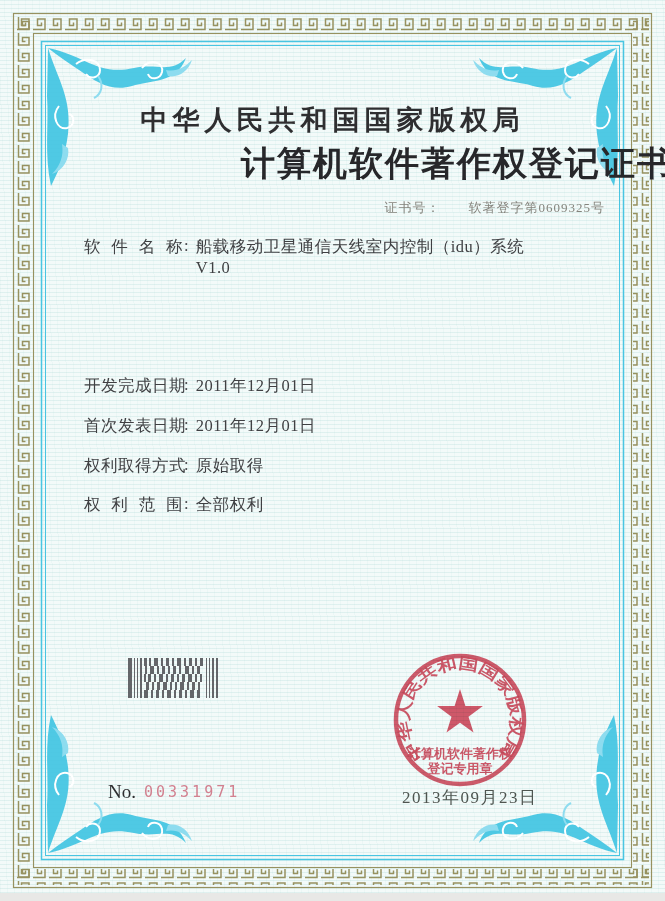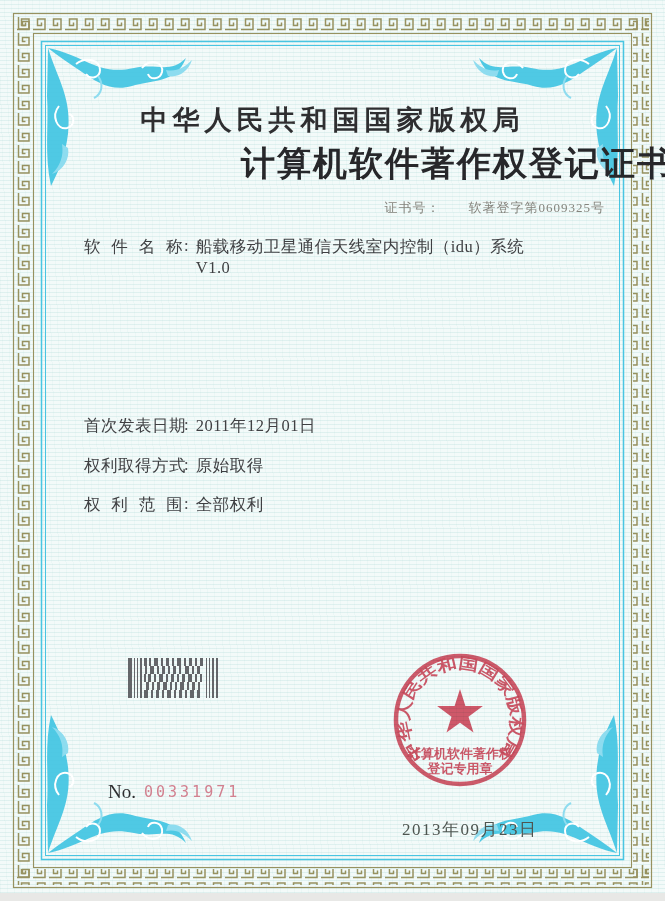--- a/index.html
+++ b/index.html
@@ -38,21 +38,21 @@
   .field-value{display:inline-block;color:#3f4043;vertical-align:top;max-width:420px;white-space:normal;}
   .field-value .line2{display:block;}
   .statement{
     top:576px;left:88px;width:516px;
     font-size:16.5px;line-height:2.55;letter-spacing:1px;
     text-indent:2em;text-align:justify;color:#3f4043;
   }
   .barcode{left:128px;top:658px;}
   .stamp{left:390px;top:650px;mix-blend-mode:multiply;opacity:.92;}
   .issue-date{
-    left:402px;top:786px;font-size:17px;letter-spacing:1.5px;color:#4e5550;z-index:1;margin-top:32px;
+    left:402px;top:786px;font-size:17px;letter-spacing:1.5px;color:#4e5550;z-index:1;
   }
   .serial{left:108px;top:781px;font-size:19px;color:#2e2e30;z-index:1;}
   .serial .num{
     font-family:"DejaVu Sans Mono","Liberation Mono",monospace;
     font-size:15px;color:#d2808f;letter-spacing:3px;margin-left:8px;vertical-align:1px;
   }
   .border-ornament{left:0;top:0;pointer-events:none;}
   .stamp-svg{pointer-events:none;}
 </style>
 </head>
@@ -95,20 +95,24 @@
 
   <div class="abs authority">中华人民共和国国家版权局</div>
   <div class="abs cert-title">计算机软件著作权登记证书</div>
   <div class="abs cert-no">
     <span>证书号：</span><span class="v">软著登字第0609325号</span>
   </div>
 
   <div class="abs field-row" style="top:236px">
     <span class="field-label">软件名称</span><span class="field-colon">:</span>
     <span class="field-value"><span>船载移动卫星通信天线室内控制（idu）系统</span><span class="line2">V1.0</span></span>
+  </div>
+  <div class="abs field-row" style="top:375px">
+    <span class="field-label">开发完成日期</span><span class="field-colon">:</span>
+    <span class="field-value">2011年12月01日</span>
   </div>
   <div class="abs field-row" style="top:415px">
     <span class="field-label">首次发表日期</span><span class="field-colon">:</span>
     <span class="field-value">2011年12月01日</span>
   </div>
   <div class="abs field-row" style="top:455px">
     <span class="field-label">权利取得方式</span><span class="field-colon">:</span>
     <span class="field-value">原始取得</span>
   </div>
   <div class="abs field-row" style="top:494px">

